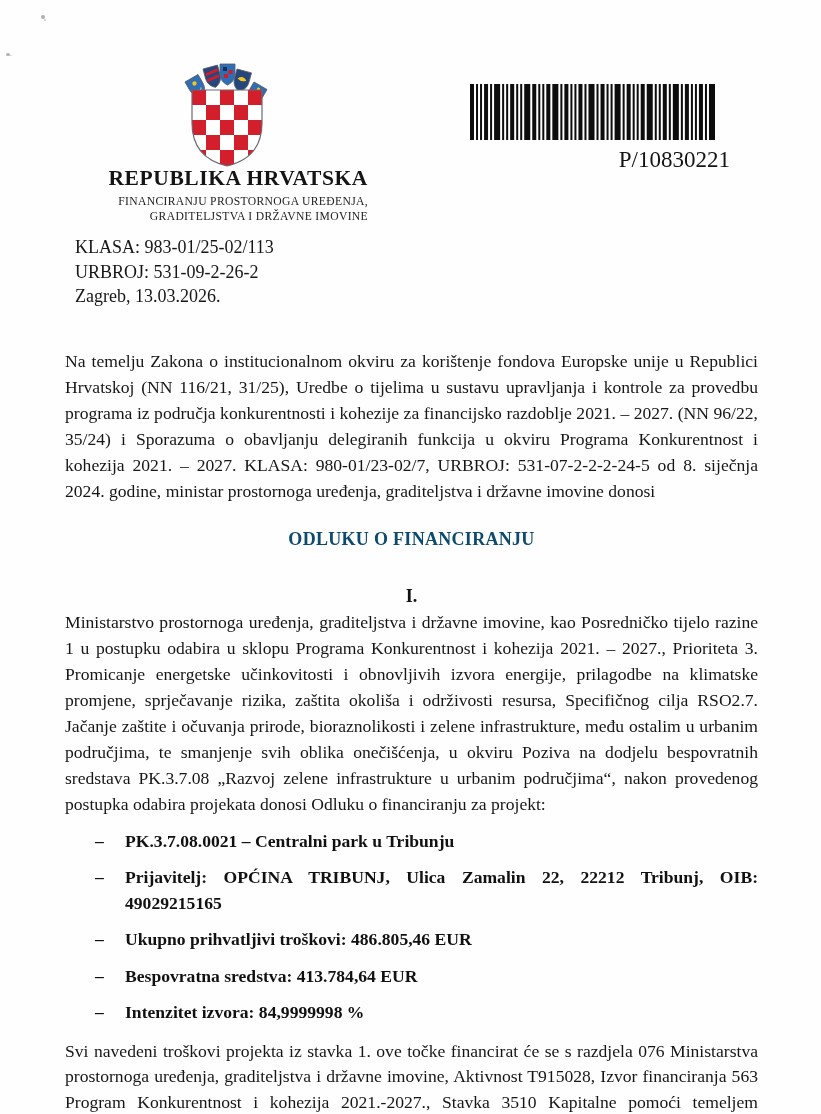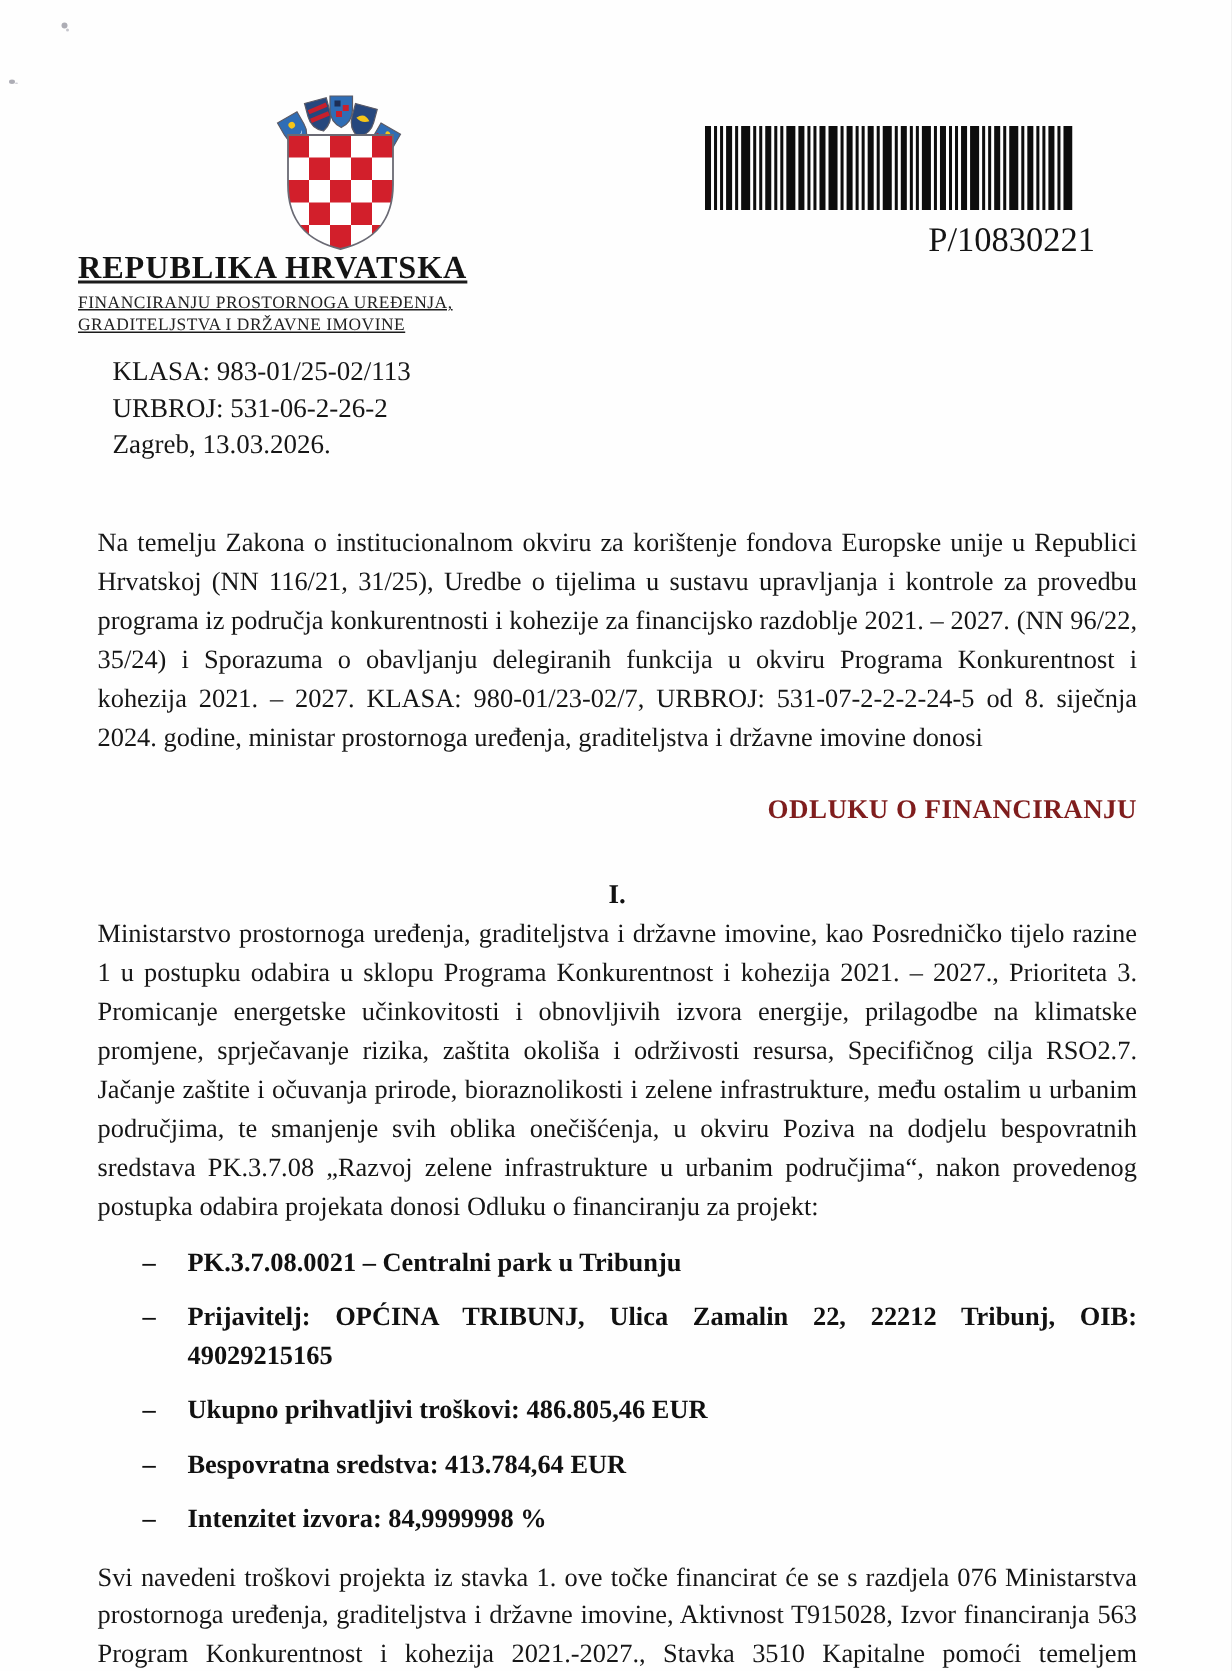--- a/index.html
+++ b/index.html
@@ -17,22 +17,21 @@
   .speck{position:absolute;background:#9a9aa4;border-radius:50%;opacity:.8;}
   .speck.s1{left:41px;top:15px;width:4px;height:4px;box-shadow:2px 3px 0 -1px #b9b9c2;}
   .speck.s2{left:6px;top:53px;width:4px;height:3px;box-shadow:3px 1px 0 -1px #c3c3cc;}
 
   
   .coat{position:absolute;left:167px;top:60px;width:120px;height:108px;}
   .coat svg{overflow:visible;display:block;}
 
   .head-text{
     position:absolute;left:52px;top:166px;width:316px;
-    text-align:left;
-    text-decoration:underline;
+    text-align:right;
   }
   .country{
     font-size:21.5px;font-weight:bold;letter-spacing:.6px;
     color:#141414;white-space:nowrap;
   }
   .ministry{
     margin-top:4px;font-size:11.6px;line-height:14.5px;
     letter-spacing:.35px;color:#222;
   }
 
@@ -48,22 +47,22 @@
     font-size:18px;line-height:24.5px;color:#161616;
   }
 
   
   .docbody{
     position:absolute;left:65px;top:349px;width:693px;
     font-size:17.6px;line-height:25.9px;color:#161616;
   }
   .para{margin:0;text-align:justify;}
   .decision-title{
-    margin:23px 0 0 0;text-align:right;
-    font-size:18px;font-weight:bold;letter-spacing:.3px;color:#7f1d1d;
+    margin:23px 0 0 0;text-align:center;
+    font-size:18px;font-weight:bold;letter-spacing:.3px;color:#0c4a6e;
   }
   .section-no{
     margin:31px 0 0 0;text-align:center;
     font-size:18px;font-weight:bold;color:#111;
   }
   .section-para{margin-top:0;}
 
   ul.items{list-style:none;margin:11px 0 0 0;padding:0;}
   ul.items li{
     display:flex;align-items:flex-start;
@@ -201,21 +200,21 @@
           <rect x="114" y="0" width="2" height="28"></rect>
         <rect x="117" y="0" width="1" height="28"></rect>
           <rect x="119" y="0" width="3" height="28"></rect>
       </g>
     </svg>
   </div>
   <div class="barcode-num">P/10830221</div>
 
   <div class="refblock">
     <div>KLASA: 983-01/25-02/113</div>
-    <div>URBROJ: 531-06-2-26-2</div>
+    <div>URBROJ: 531-09-2-26-2</div>
     <div>Zagreb, 13.03.2026.</div>
   </div>
 
   <div class="docbody">
     <p class="para">Na temelju Zakona o institucionalnom okviru za korištenje fondova Europske unije u Republici Hrvatskoj (NN 116/21, 31/25), Uredbe o tijelima u sustavu upravljanja i kontrole za provedbu programa iz područja konkurentnosti i kohezije za financijsko razdoblje 2021. – 2027. (NN 96/22, 35/24) i Sporazuma o obavljanju delegiranih funkcija u okviru Programa Konkurentnost i kohezija 2021. – 2027. KLASA: 980-01/23-02/7, URBROJ: 531-07-2-2-2-24-5 od 8. siječnja 2024. godine, ministar prostornoga uređenja, graditeljstva i državne imovine donosi</p>
 
     <h2 class="decision-title">ODLUKU O FINANCIRANJU</h2>
 
     <div class="section-no">I.</div>
 

